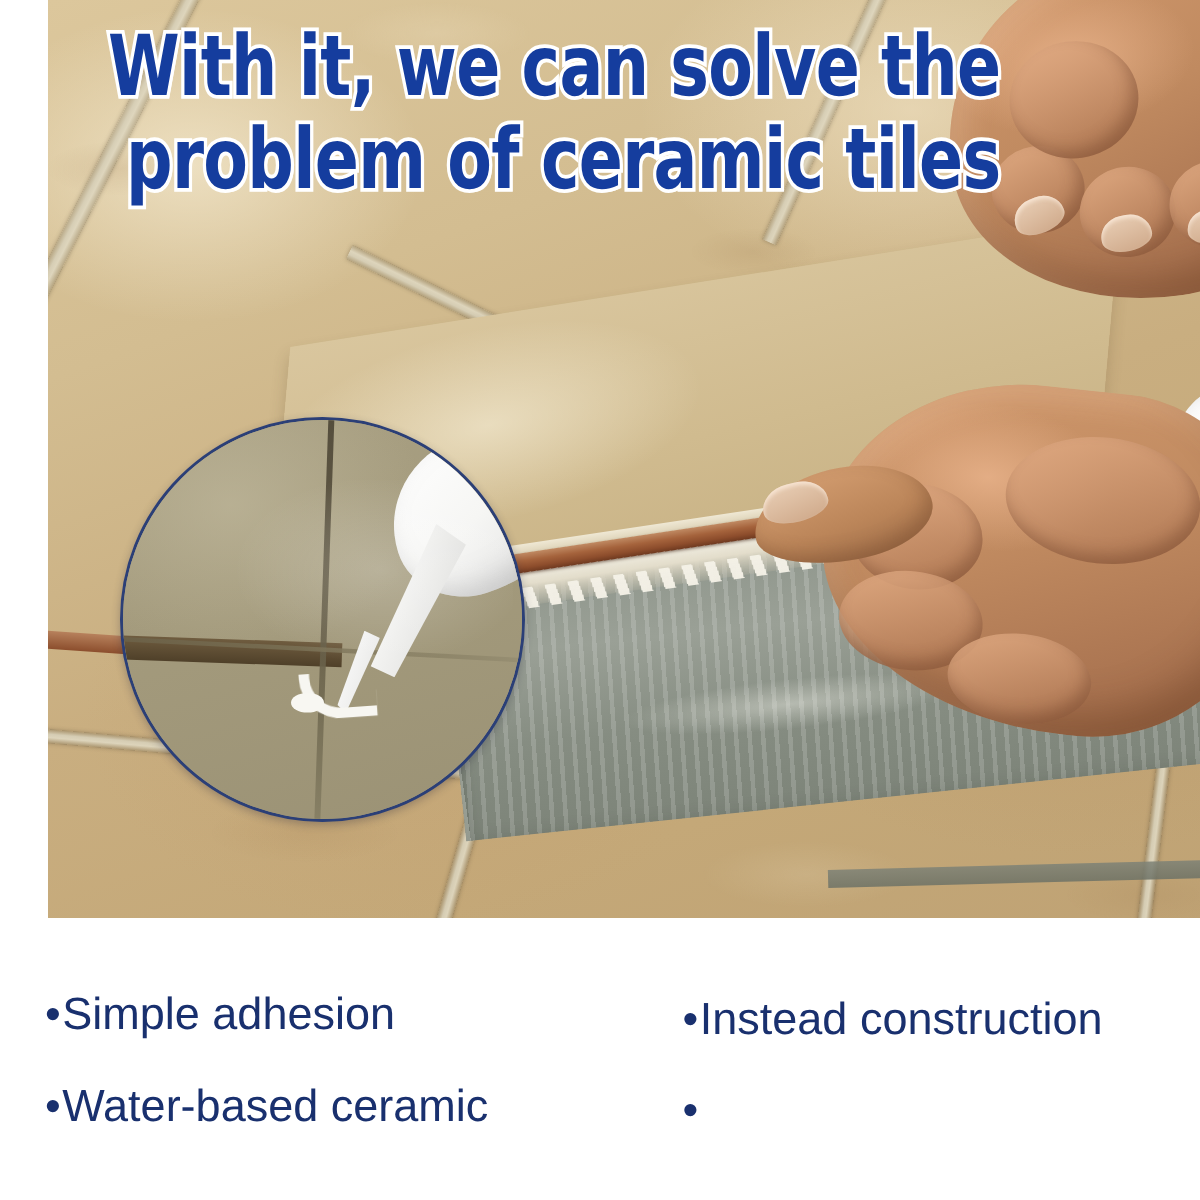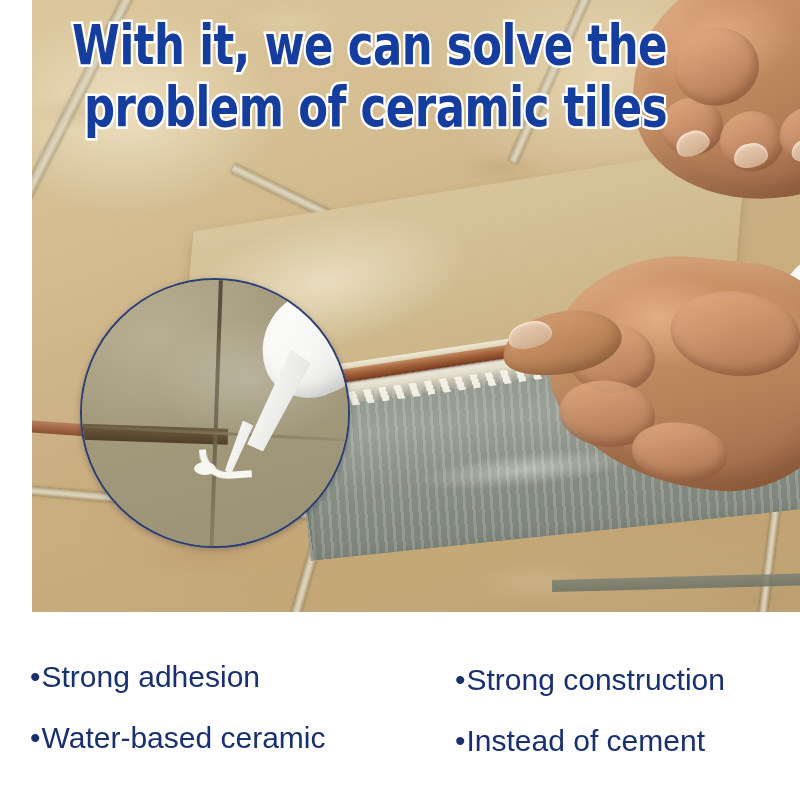--- a/index.html
+++ b/index.html
@@ -494,34 +494,33 @@
       <span class="headline-line second">problem of ceramic tiles</span>
     </div>
 
   </div>
 
   <div class="bullets">
 
     <div class="bullet-col left">
       <div class="bullet-item">
         <span class="bullet-dot">•</span>
-        <span>Strong adhesion</span>
+        <span>Simple adhesion</span>
       </div>
       <div class="bullet-item">
         <span class="bullet-dot">•</span>
         <span>Water-based ceramic</span>
       </div>
     </div>
 
     <div class="bullet-col right">
       <div class="bullet-item">
         <span class="bullet-dot">•</span>
-        <span>Strong construction</span>
+        <span>Instead construction</span>
       </div>
       <div class="bullet-item">
         <span class="bullet-dot">•</span>
-        <span>Instead of cement</span>
       </div>
     </div>
 
   </div>
 
 </div>
 
 </body></html>

